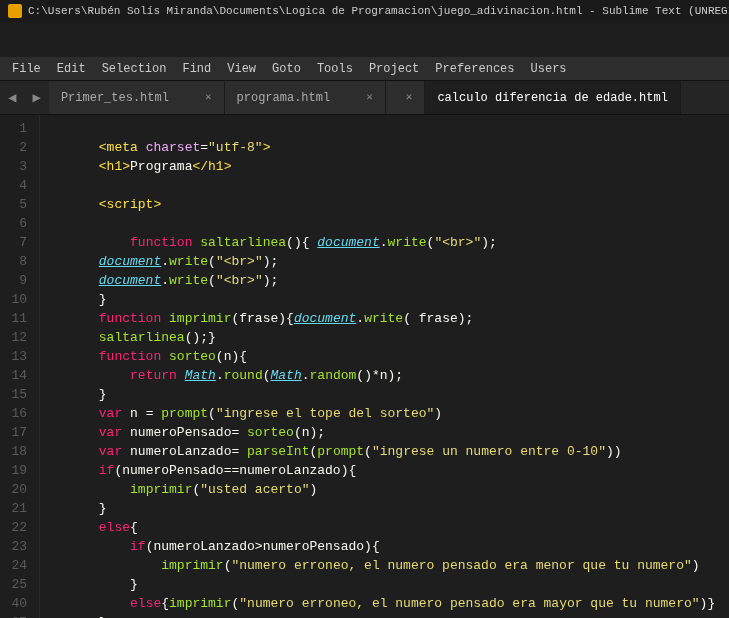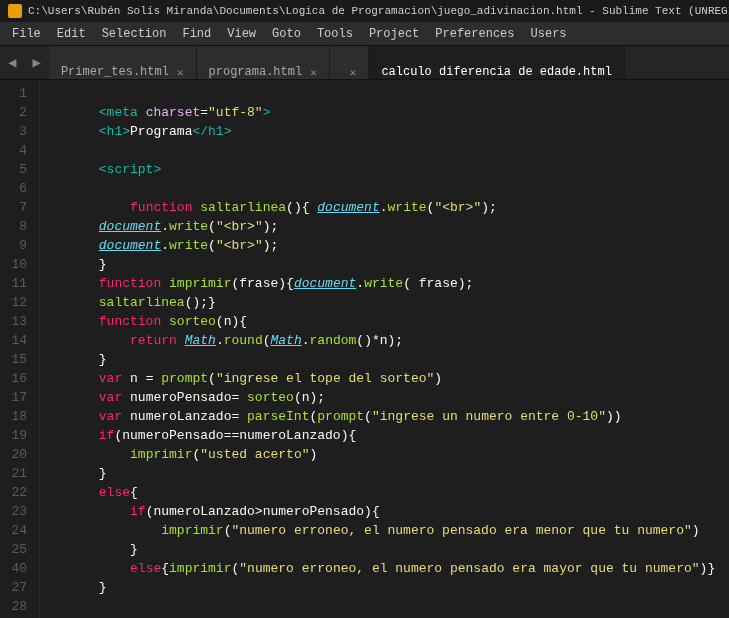--- a/index.html
+++ b/index.html
@@ -34,20 +34,21 @@
       flex-shrink: 0;
     }
     
     #menu-bar {
       background: #2d2d2d;
       display: flex;
       align-items: center;
       height: 24px;
       padding: 0 4px;
       border-bottom: 1px solid #111;
+      margin-top: 35px;
     }
     .menu-item {
       color: #cccccc;
       font-size: 12px;
       padding: 2px 8px;
       cursor: pointer;
       white-space: nowrap;
     }
     
     #tab-bar {
@@ -61,29 +62,30 @@
       display: flex;
       align-items: center;
       padding: 0 8px;
       color: #888;
       font-size: 14px;
       cursor: pointer;
       background: #252526;
     }
     .tab {
       display: flex;
-      align-items: flex-end;
+      align-items: center;
       padding: 0 12px;
       font-size: 12px;
       color: #aaa;
       background: #2d2d2d;
       border-right: 1px solid #1a1a1a;
       cursor: pointer;
       white-space: nowrap;
       position: relative;
+      gap: 28px;
     }
     .tab.active {
       background: #1e1e1e;
       color: #fff;
     }
     .tab .close-btn {
       margin-left: 8px;
       font-size: 11px;
       color: #888;
       line-height: 1;
@@ -116,21 +118,21 @@
     .code-line {
       height: 19px;
       white-space: pre;
       font-size: 13px;
     }
     
     .kw { color: #f92672; } 
     .kw2 { color: #66d9ef; font-style: italic; } 
     .fn { color: #a6e22e; } 
     .str { color: #e6db74; } 
-    .tag { color: #14b8a6; } 
+    .tag { color: #fde047; } 
     .attr { color: #f0abfc; font-family: Liberation Mono, monospace; } 
     .attrval { color: #e6db74; }
     .plain { color: #f8f8f2; }
     .italic { font-style: italic; text-decoration: underline; }
   </style>
 </head>
 <body>
 
 <div id="title-bar">
   <span class="title-icon"></span>

